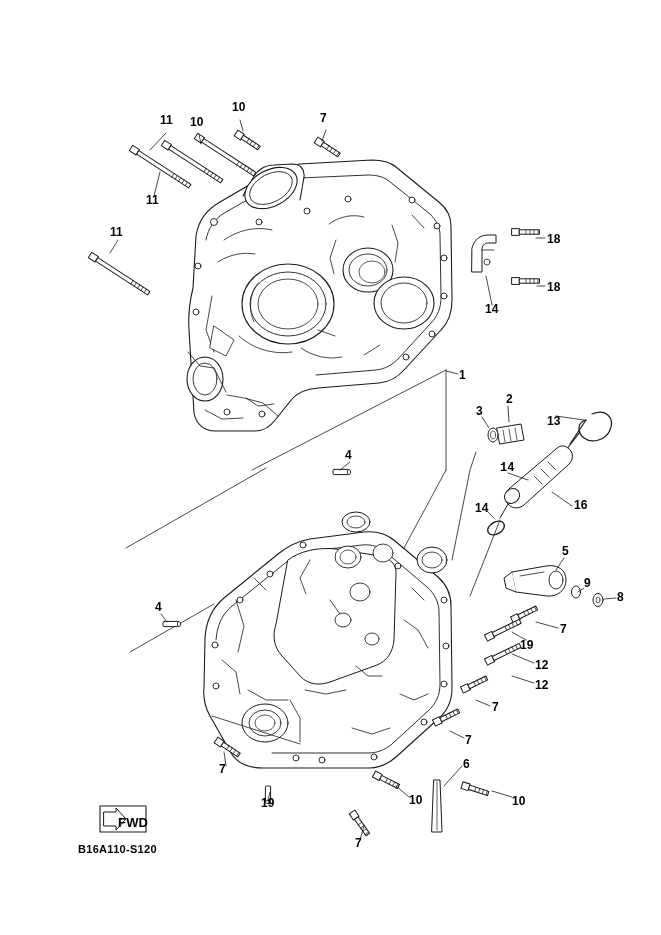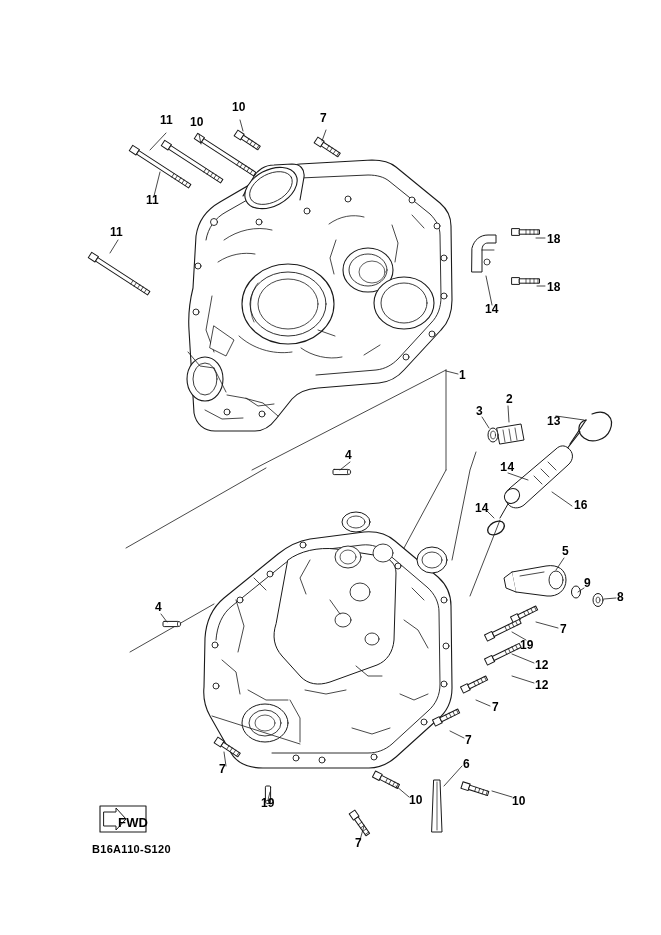--- a/index.html
+++ b/index.html
@@ -417,15 +417,15 @@
   <div class="callout" style="left:465px; top:734px;">7</div>
   <div class="callout" style="left:463px; top:758px;">6</div>
   <div class="callout" style="left:261px; top:797px;">19</div>
   <div class="callout" style="left:219px; top:763px;">7</div>
   <div class="callout" style="left:409px; top:794px;">10</div>
   <div class="callout" style="left:512px; top:795px;">10</div>
   <div class="callout" style="left:355px; top:837px;">7</div>
 
   <div class="fwd-label" style="left:118px; top:815px;">FWD</div>
 
-  <div class="partcode" style="left:92px; top:843px;">B16A110-S120</div>
+  <div class="partcode" style="left:78px; top:843px;">B16A110-S120</div>
 
 </div>
 
 </body></html>

